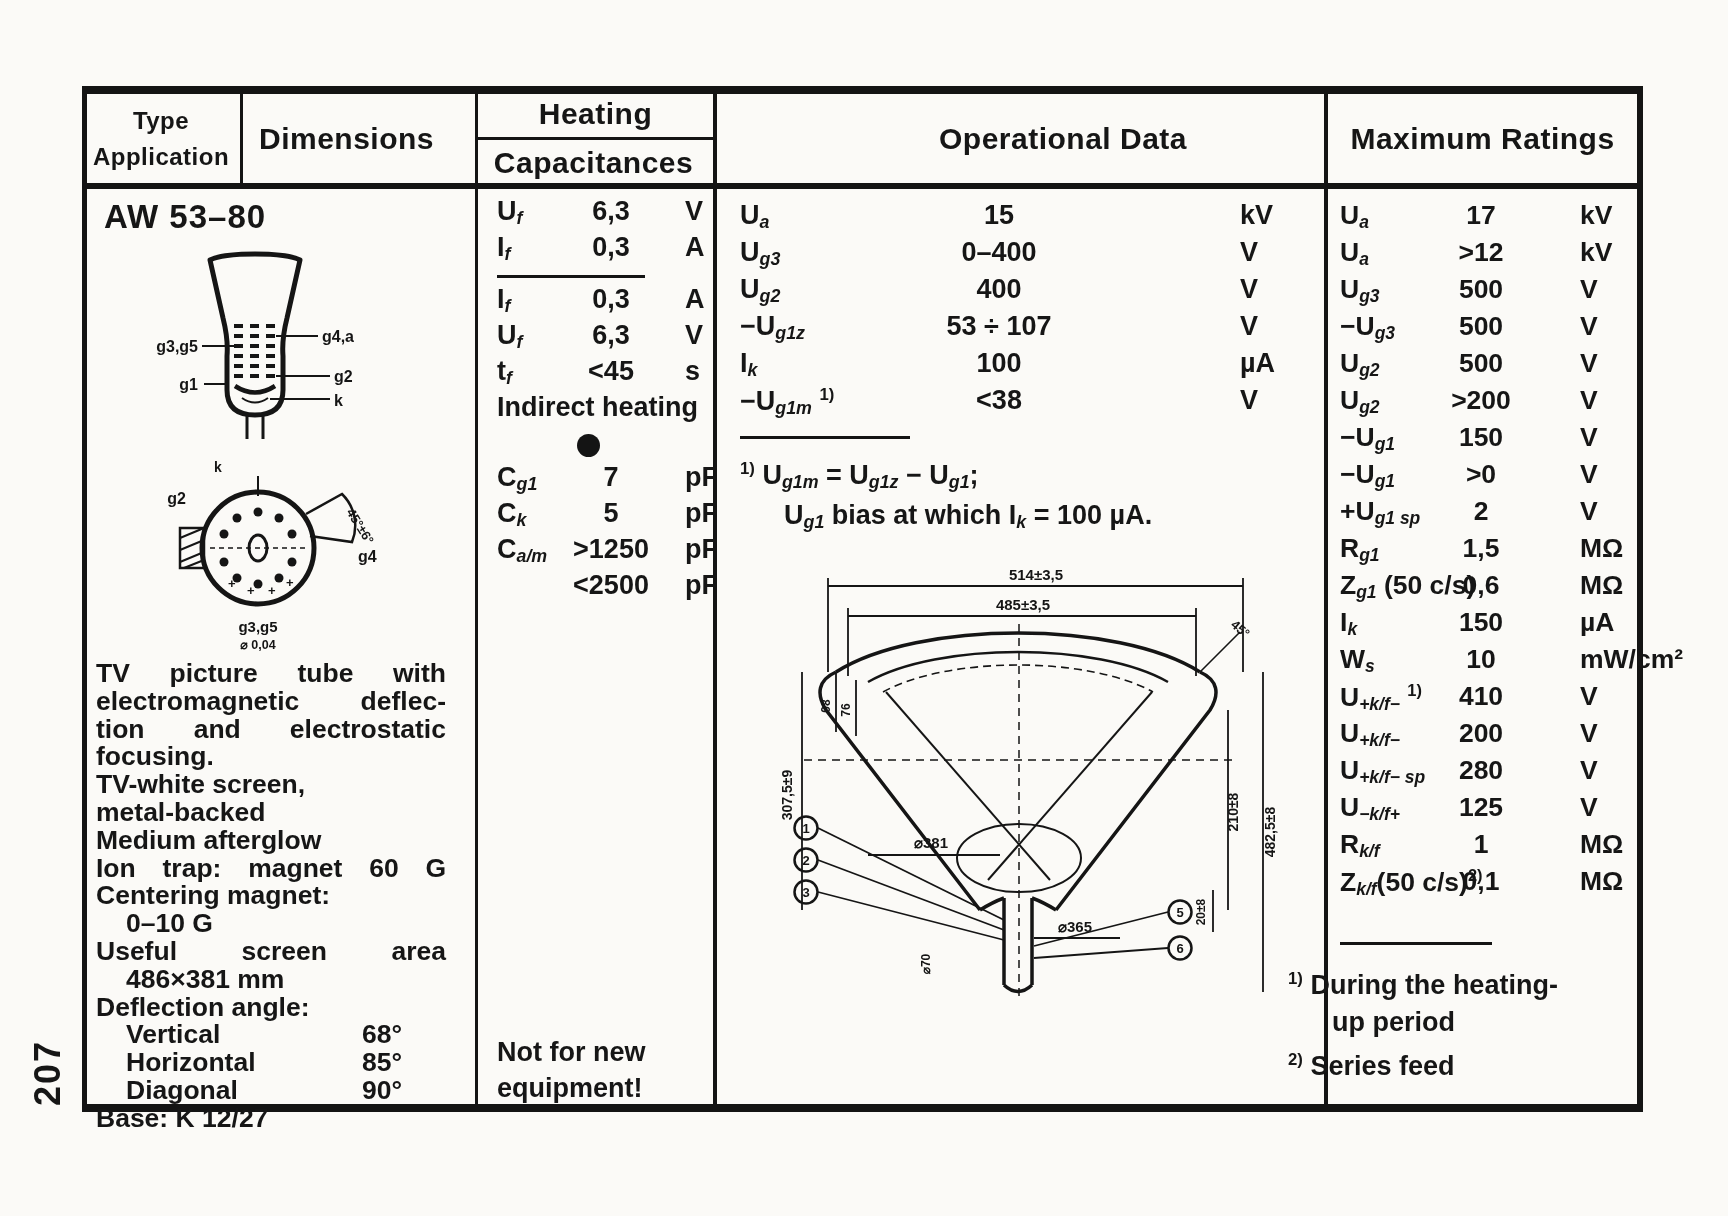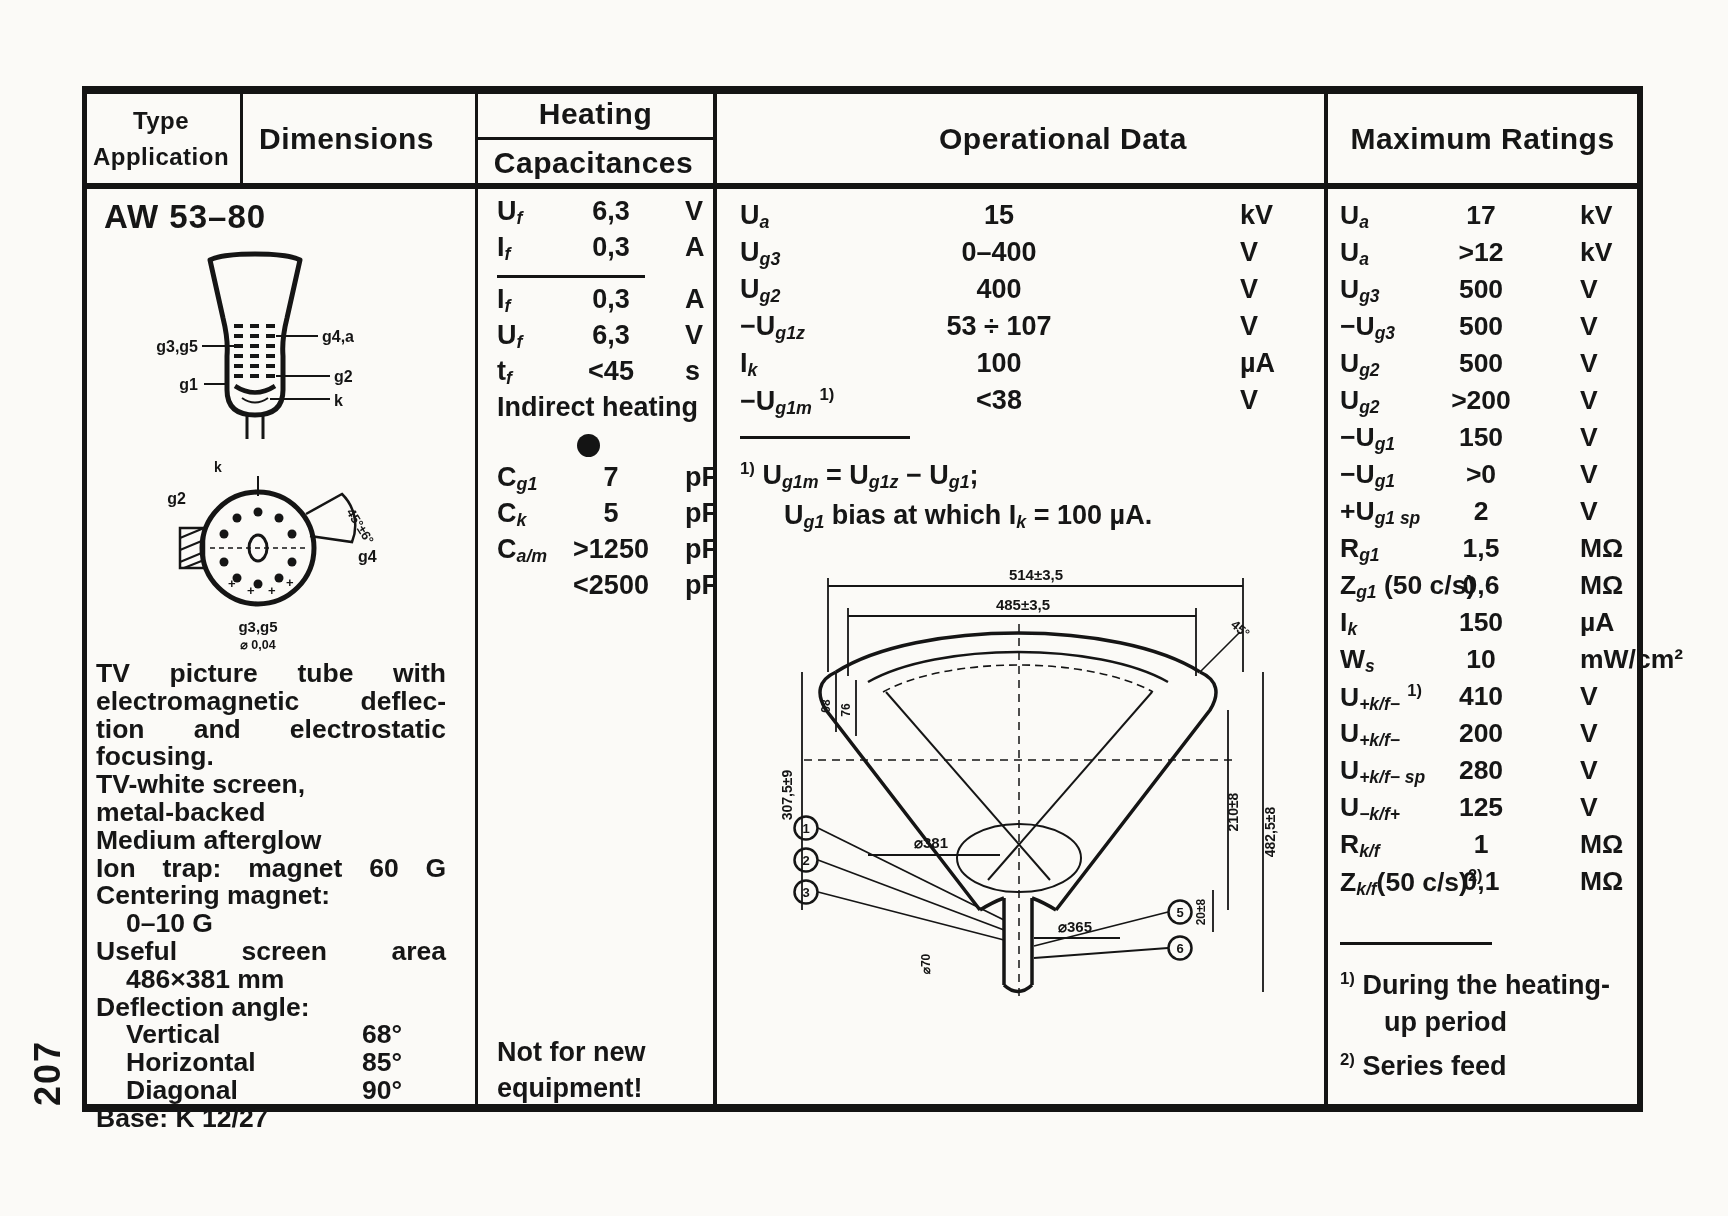--- a/index.html
+++ b/index.html
@@ -447,19 +447,19 @@
         <span class="val">1</span>
         <span class="unit">MΩ</span>
       </div>
       <div class="drow">
         <span class="lbl">Z<sub>k/f</sub>(50 c/s)<sup>2)</sup></span>
         <span class="val">0,1</span>
         <span class="unit">MΩ</span>
       </div>
     </div>
   <div class="hline" style="left:1340px;top:942px;width:152px;height:3px;"></div>
-  <div class="abs" style="left:1340px;top:960px;">
+  <div class="abs" style="left:1288px;top:960px;">
       <div class="nline"><sup>1)</sup> During the heating-</div>
       <div class="nline ind">up period</div>
       <div class="nline"><sup>2)</sup> Series feed</div>
     </div>
 
 </div>
 
 </body></html>

